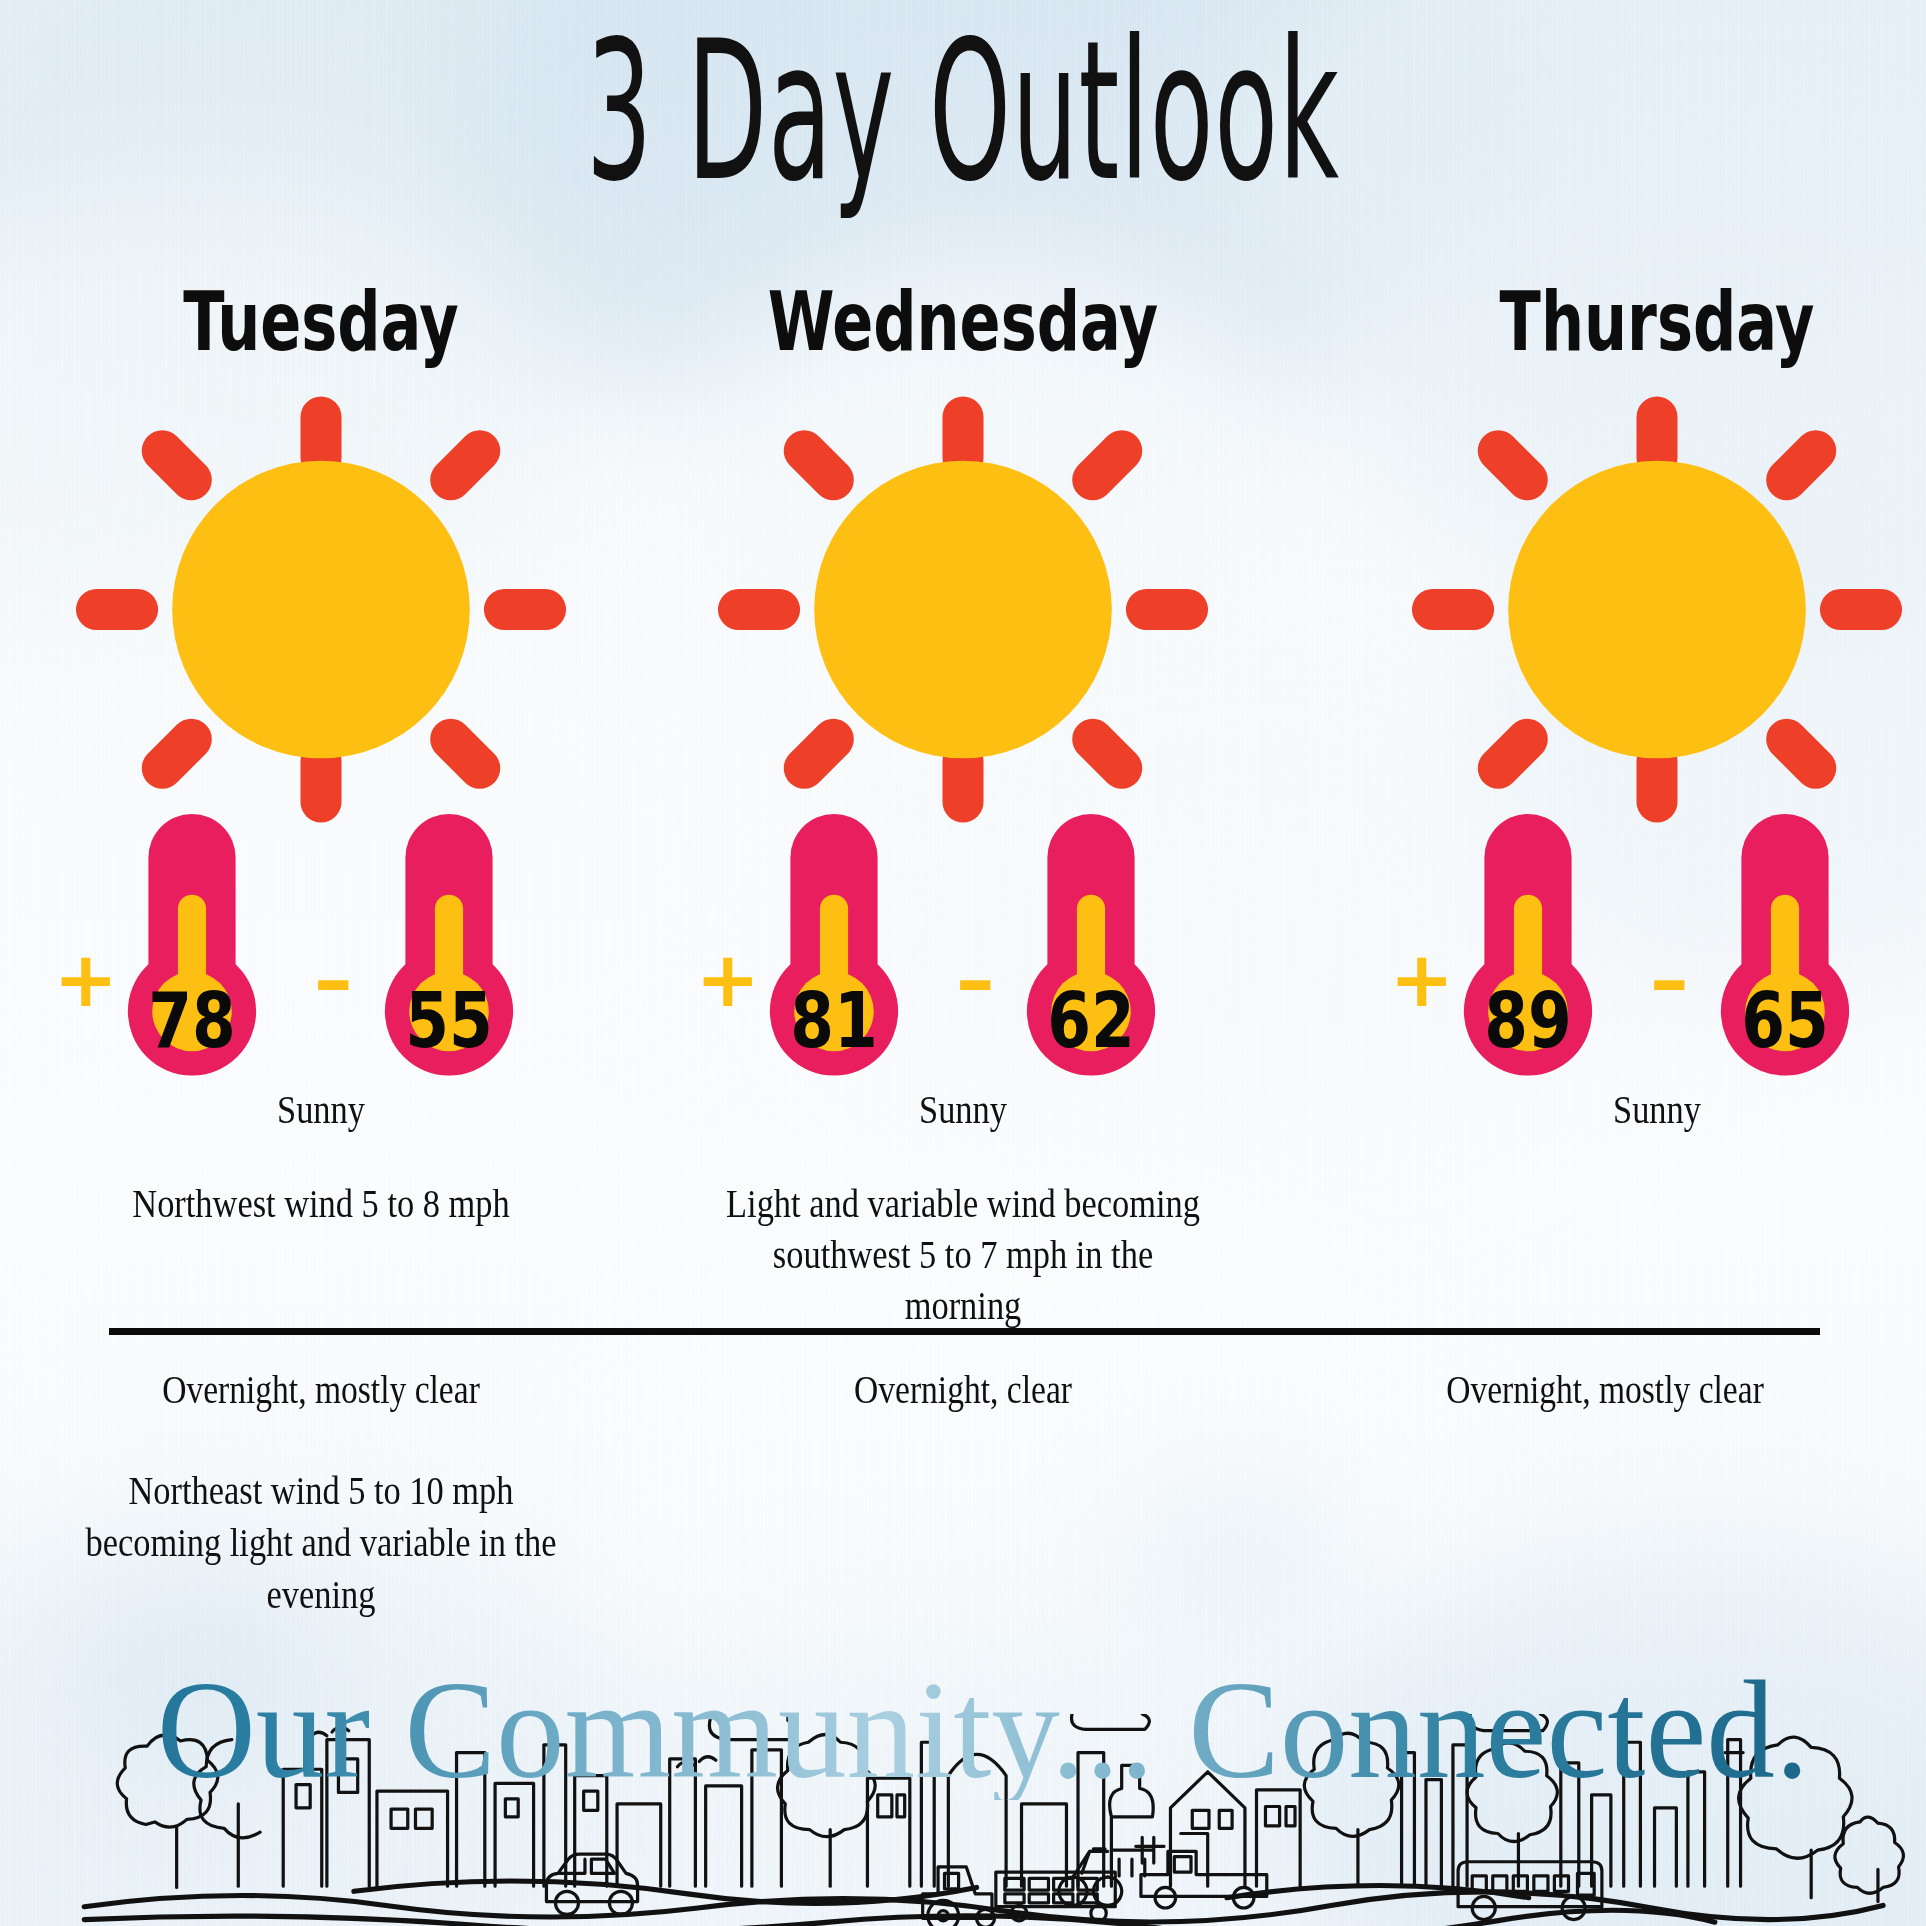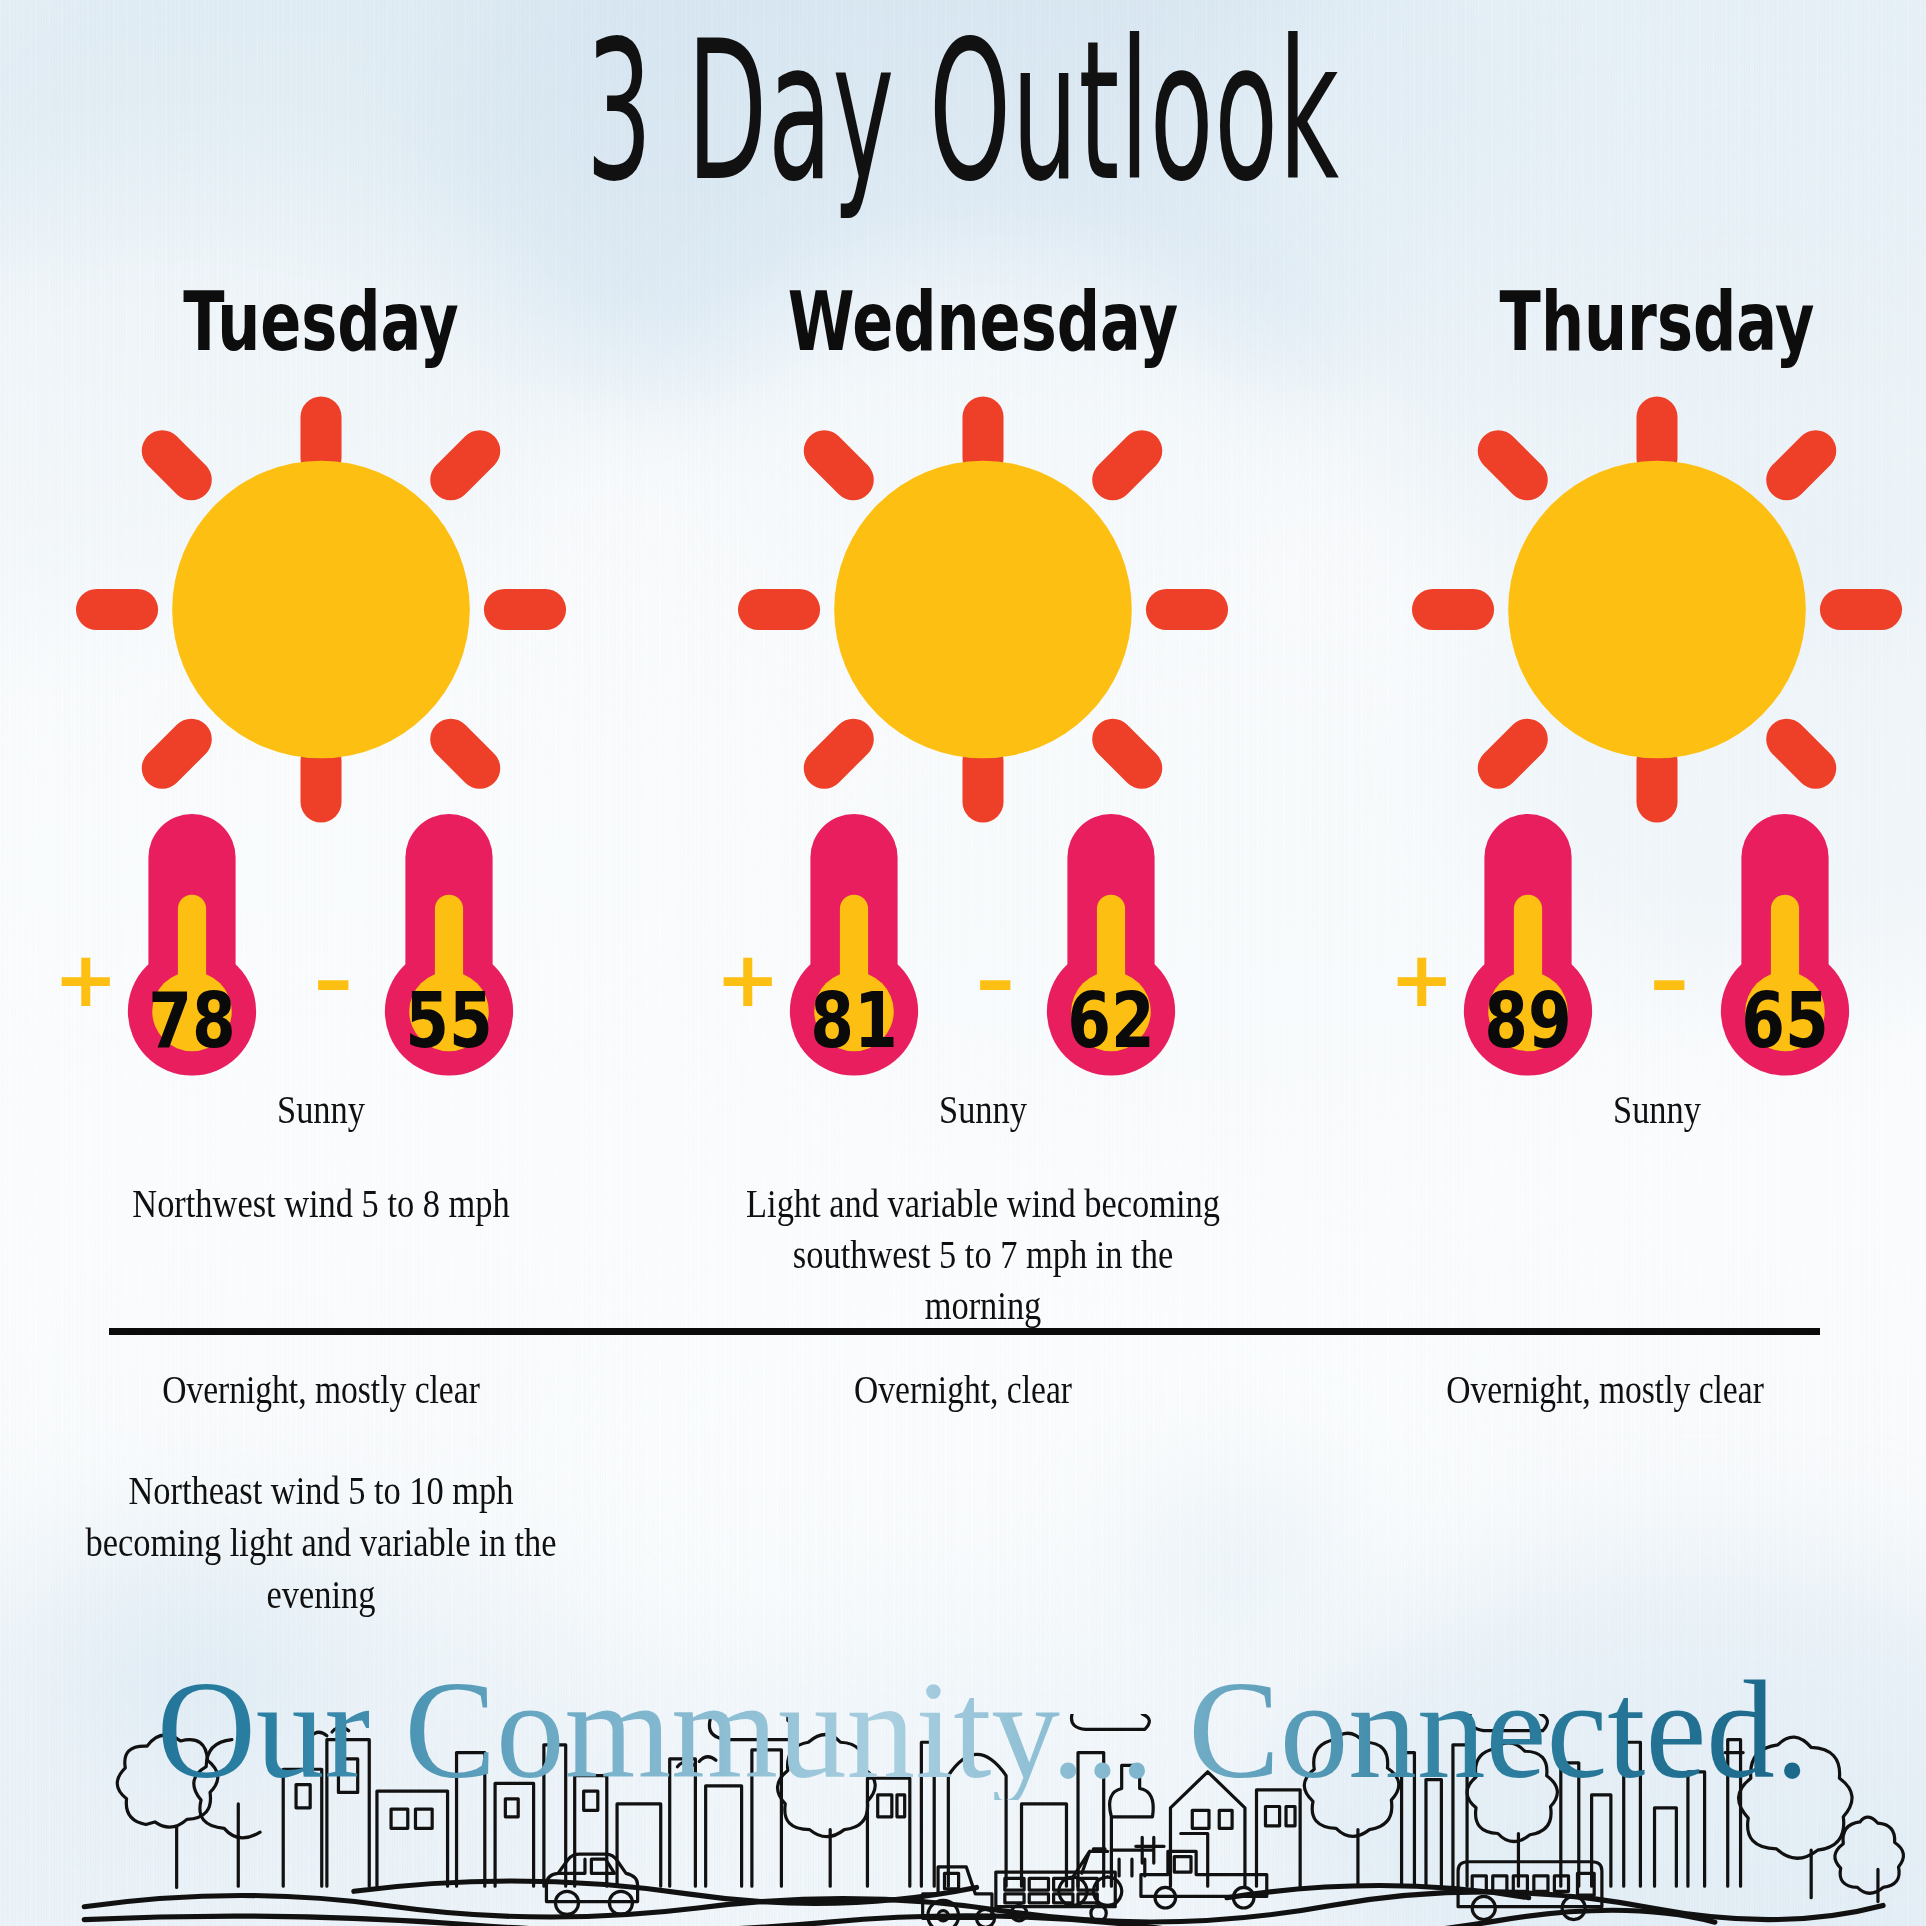--- a/index.html
+++ b/index.html
@@ -28,21 +28,21 @@
     font-size:193px;line-height:1.02;color:#111;
     letter-spacing:1.3px;
     transform:scaleX(.60);transform-origin:50% 0;
     white-space:nowrap;z-index:3;
   }
 
   
   .cols{position:absolute;top:0;left:0;width:1530px;height:1926px;z-index:3;}
   .col{position:absolute;top:0;width:642px;height:1445px;}
   .col.c0{left:0;}
-  .col.c1{left:662px;}
+  .col.c1{left:642px;}
   .col.c2{left:1336px;}
 
   .dayname{
     position:absolute;top:281px;left:0;width:642px;text-align:center;
     font-family:"DejaVu Sans Condensed","Liberation Sans",sans-serif;
     font-weight:bold;font-size:82px;line-height:1;color:#0d0d0d;
     transform:scaleX(.82);transform-origin:50% 50%;white-space:nowrap;
   }
 
   

